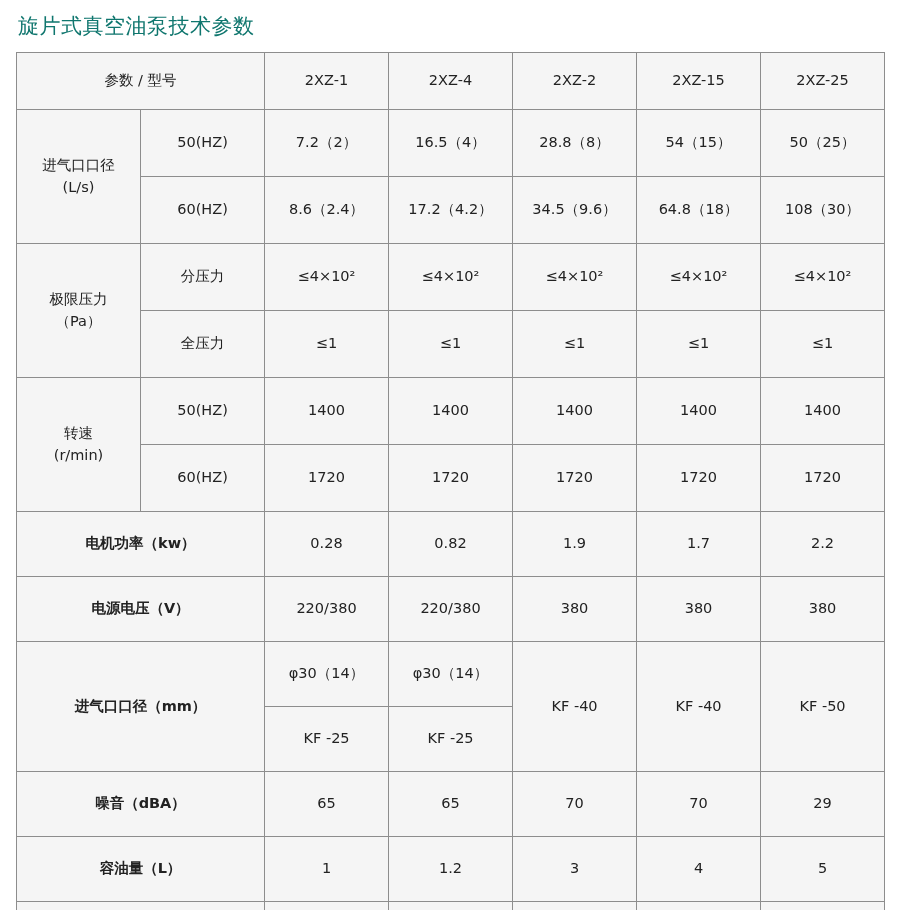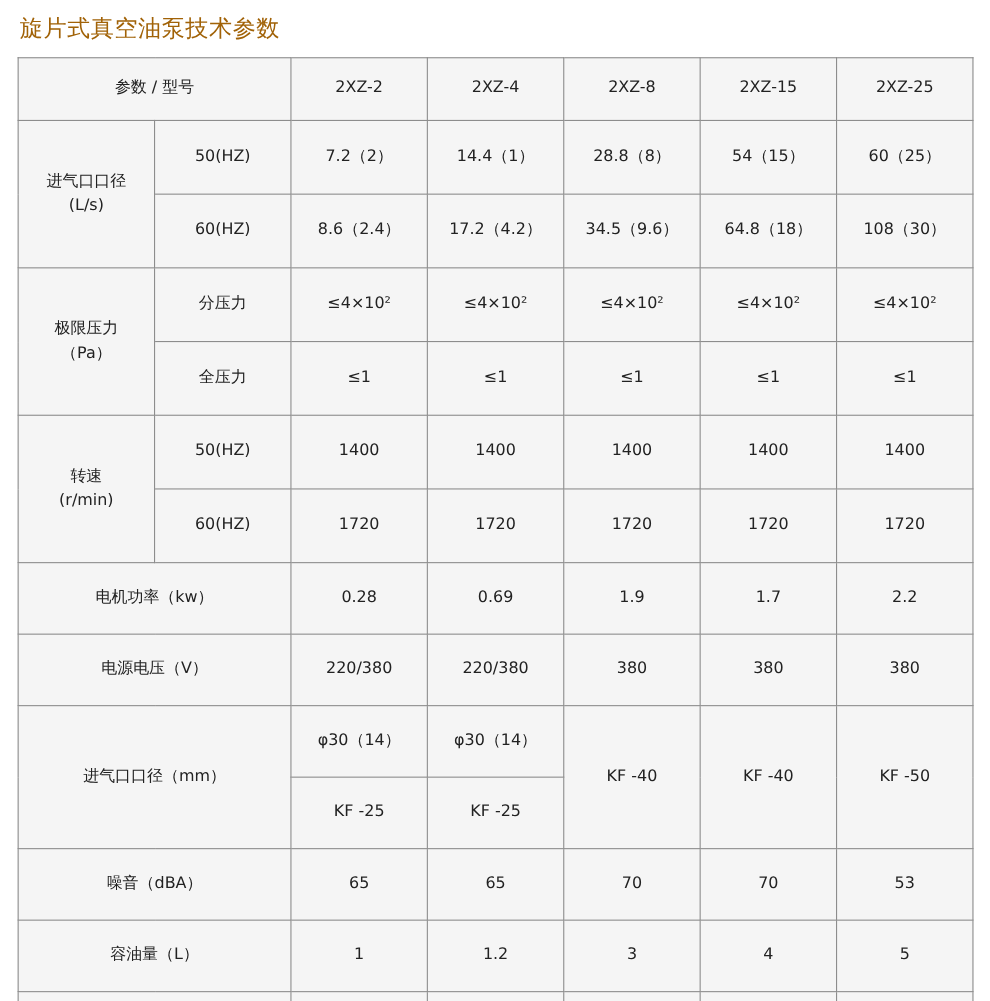--- a/index.html
+++ b/index.html
@@ -16,21 +16,21 @@
   }
   .page {
     width: 900px;
     height: 910px;
     box-sizing: border-box;
     padding: 8px 16px 0 16px;
   }
   .doc-title {
     font-size: 21px;
     font-weight: normal;
-    color: #a16207;
+    color: #0f766e;
     margin: 4px 0 12px 2px;
     letter-spacing: 0.5px;
   }
   table.spec {
     border-collapse: collapse;
     width: 868px;
     table-layout: fixed;
     background: #f7f7f7;
   }
   table.spec td {
@@ -44,20 +44,21 @@
     line-height: 1.45;
   }
   td.label-main {
     width: 124px;
   }
   td.label-sub {
     width: 124px;
   }
   td.label-wide {
     width: 248px;
+    font-weight: bold;
   }
   td.val {
     width: 124px;
   }
   .hdr td {
     height: 48px;
     font-size: 15px;
   }
   .two-line {
     display: block;
@@ -80,38 +81,38 @@
       <col style="width:124px">
       <col style="width:124px">
       <col style="width:124px">
       <col style="width:124px">
       <col style="width:124px">
     </colgroup>
     <tbody>
 
       <tr class="hdr">
         <td colspan="2">参数 / 型号</td>
+        <td>2XZ-1</td>
+        <td>2XZ-4</td>
         <td>2XZ-2</td>
-        <td>2XZ-4</td>
-        <td>2XZ-8</td>
         <td>2XZ-15</td>
         <td>2XZ-25</td>
       </tr>
 
       <tr class="rowh-58">
         <td class="label-main" rowspan="2">
           <span class="two-line">进气口口径</span>
           <span class="two-line">(L/s)</span>
         </td>
         <td class="label-sub">50(HZ)</td>
         <td class="val">7.2（2）</td>
-        <td class="val">14.4（1）</td>
+        <td class="val">16.5（4）</td>
         <td class="val">28.8（8）</td>
         <td class="val">54（15）</td>
-        <td class="val">60（25）</td>
+        <td class="val">50（25）</td>
       </tr>
 
       <tr class="rowh-58">
         <td class="label-sub">60(HZ)</td>
         <td class="val">8.6（2.4）</td>
         <td class="val">17.2（4.2）</td>
         <td class="val">34.5（9.6）</td>
         <td class="val">64.8（18）</td>
         <td class="val">108（30）</td>
       </tr>
@@ -156,21 +157,21 @@
         <td class="val">1720</td>
         <td class="val">1720</td>
         <td class="val">1720</td>
         <td class="val">1720</td>
         <td class="val">1720</td>
       </tr>
 
       <tr class="rowh-56">
         <td class="label-wide" colspan="2">电机功率（kw）</td>
         <td class="val">0.28</td>
-        <td class="val">0.69</td>
+        <td class="val">0.82</td>
         <td class="val">1.9</td>
         <td class="val">1.7</td>
         <td class="val">2.2</td>
       </tr>
 
       <tr class="rowh-56">
         <td class="label-wide" colspan="2">电源电压（V）</td>
         <td class="val">220/380</td>
         <td class="val">220/380</td>
         <td class="val">380</td>
@@ -191,21 +192,21 @@
         <td class="val">KF -25</td>
         <td class="val">KF -25</td>
       </tr>
 
       <tr class="rowh-56">
         <td class="label-wide" colspan="2">噪音（dBA）</td>
         <td class="val">65</td>
         <td class="val">65</td>
         <td class="val">70</td>
         <td class="val">70</td>
-        <td class="val">53</td>
+        <td class="val">29</td>
       </tr>
 
       <tr class="rowh-56">
         <td class="label-wide" colspan="2">容油量（L）</td>
         <td class="val">1</td>
         <td class="val">1.2</td>
         <td class="val">3</td>
         <td class="val">4</td>
         <td class="val">5</td>
       </tr>

